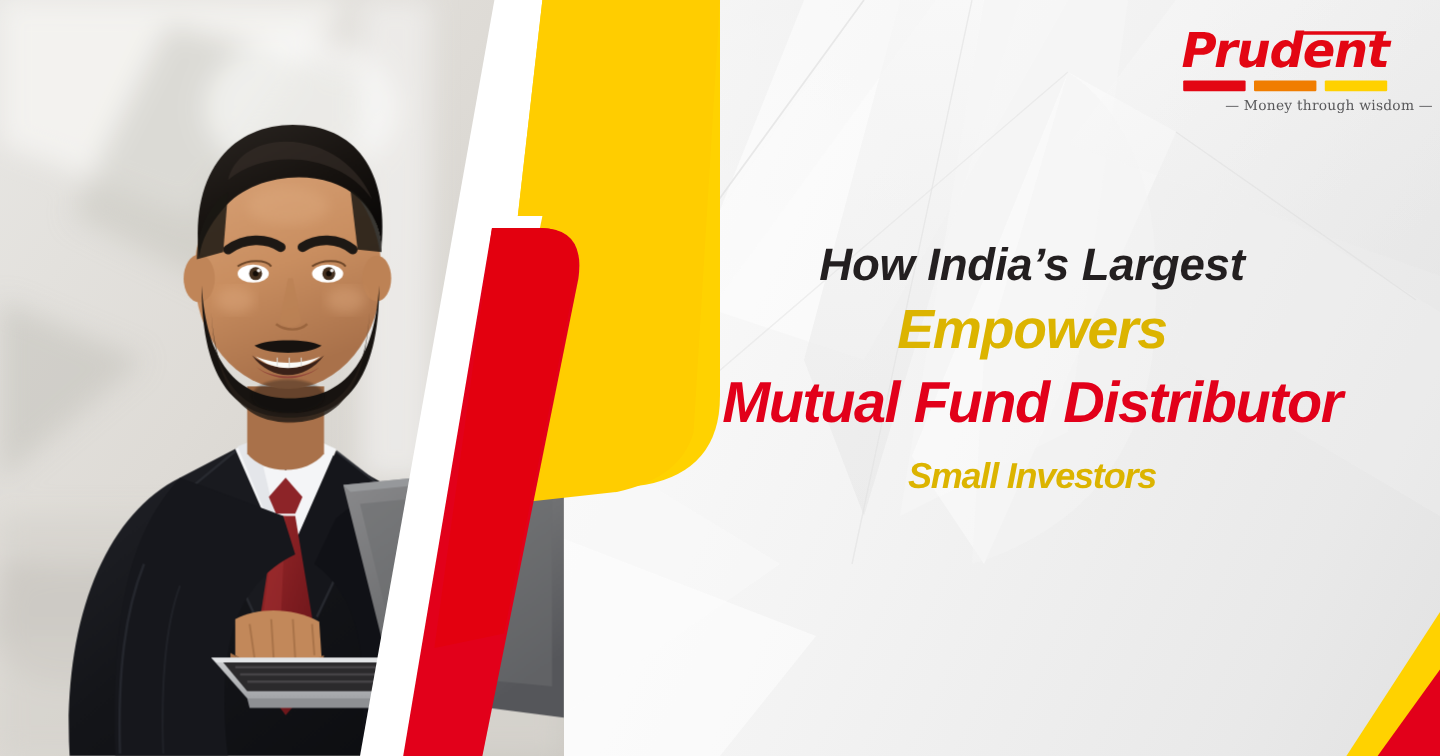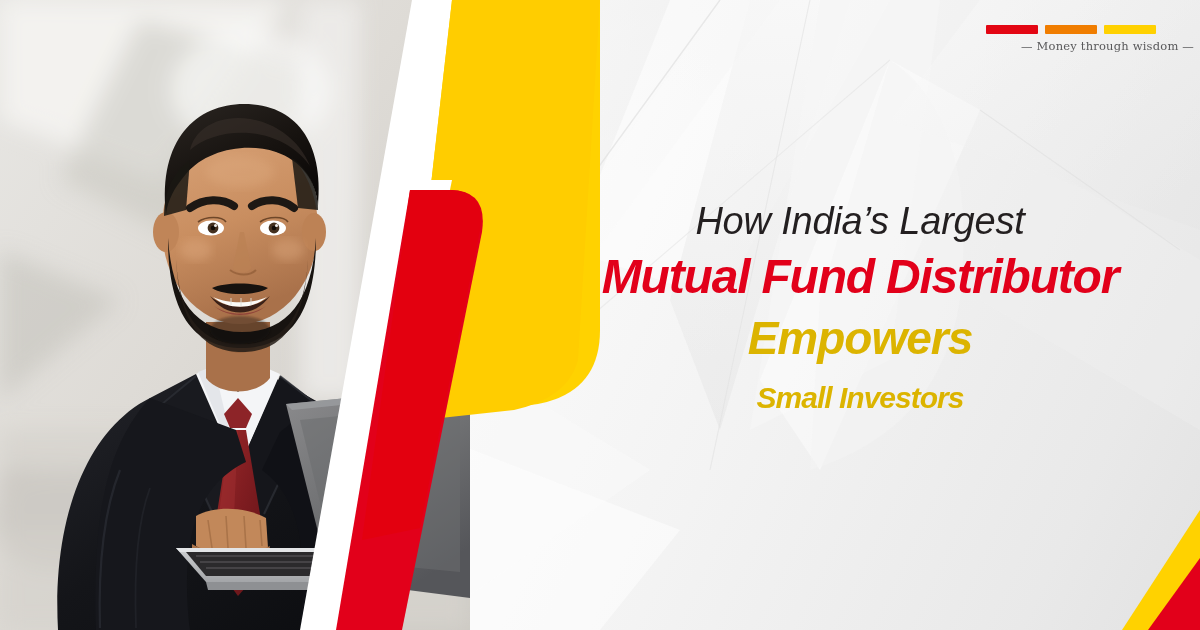--- a/index.html
+++ b/index.html
@@ -62,21 +62,21 @@
 
   
   .headline{
     position:absolute;left:540px;top:198px;width:640px;text-align:center;
   }
   .hl-line{
     font-style:italic;font-weight:700;white-space:nowrap;
     font-family:"Liberation Sans", sans-serif;
   }
   .hl-1{
-    font-size:38px;line-height:46px;color:#231f20;font-weight:400;
+    font-size:38px;line-height:46px;color:#231f20;font-weight:700;
     letter-spacing:-.2px;
   }
   .hl-2{
     font-size:48px;line-height:62px;color:#e2001a;
     letter-spacing:-1.2px;margin-top:2px;
   }
   .hl-3{
     font-size:46px;line-height:60px;color:#dcb400;
     letter-spacing:-1px;
   }
@@ -288,28 +288,32 @@
     <path d="M110 190 L150 190 Q188 190 182 232 L102 630 L36 630 Z" fill="#e2001a"></path>
     <path d="M110 190 L152 190 Q186 192 180 230 L120 528 L62 540 Z" fill="#e3000f"></path>
   </svg>
 
   <svg class="corner-accent" viewBox="0 0 130 120" preserveAspectRatio="none">
     <polygon points="130,0 130,120 52,120" fill="#ffd200"></polygon>
     <polygon points="130,48 130,120 78,120" fill="#e2001a"></polygon>
   </svg>
 
   <div class="logo">
+    <div class="logo-word">
+      <span>Prudent</span>
+      <span class="logo-overline"></span>
+    </div>
     <div class="logo-bars">
       <span class="bar-red"></span>
       <span class="bar-orange"></span>
       <span class="bar-yellow"></span>
     </div>
     <div class="logo-tag">— Money through wisdom —</div>
   </div>
 
   <div class="headline">
     <div class="hl-line hl-1">How India’s Largest</div>
+    <div class="hl-line hl-3">Empowers</div>
     <div class="hl-line hl-2">Mutual Fund Distributor</div>
-    <div class="hl-line hl-3">Empowers</div>
     <div class="hl-line hl-4">Small Investors</div>
   </div>
 
 </div>
 
 </body></html>

